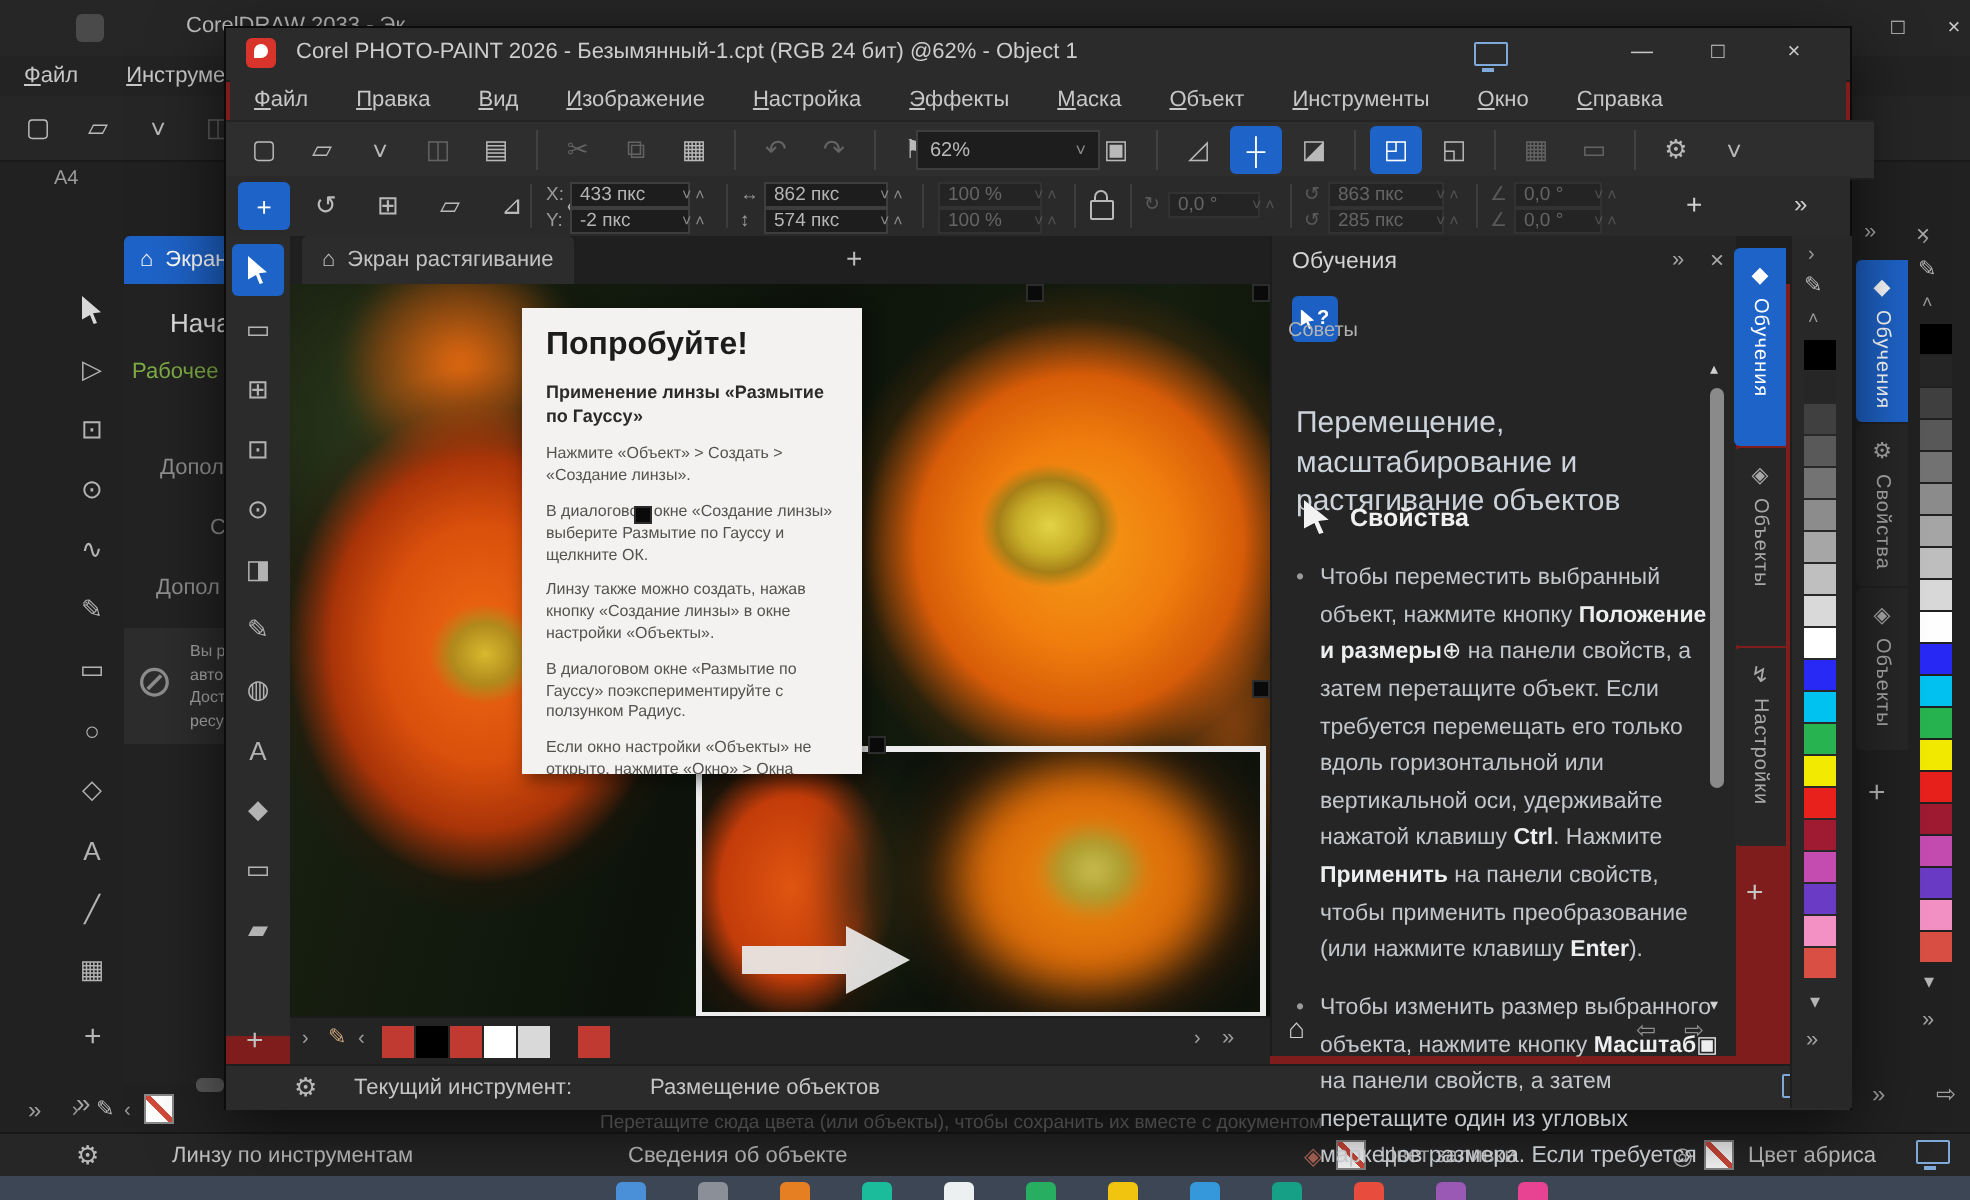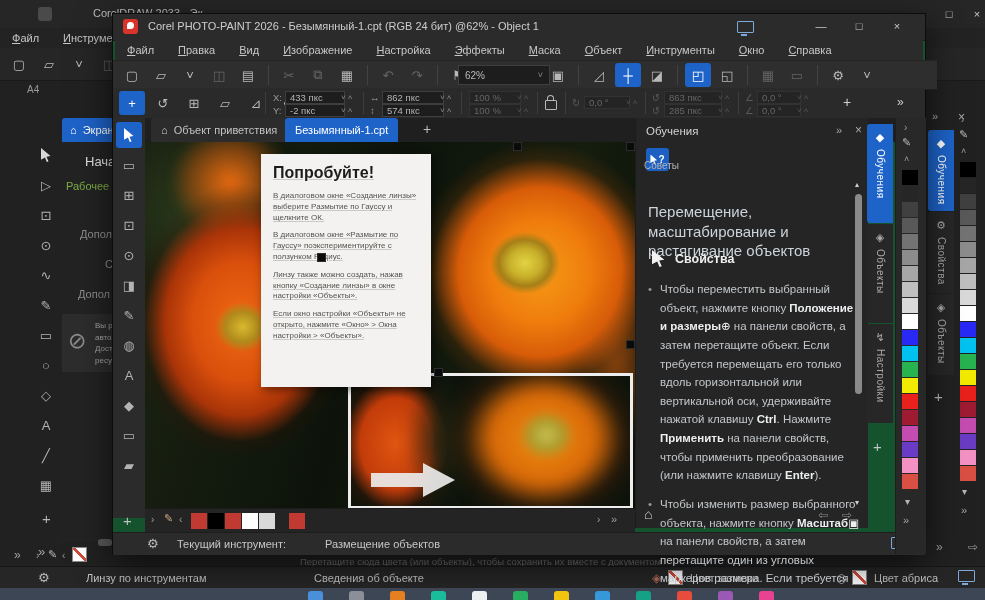--- a/index.html
+++ b/index.html
@@ -185,21 +185,21 @@
           <div class="sw" style="background: rgb(196, 75, 176);"></div>
           <div class="sw" style="background: rgb(106, 59, 196);"></div>
           <div class="sw" style="background: rgb(243, 145, 196);"></div>
           <div class="sw" style="background: rgb(217, 79, 67);"></div>
         </div>
       <div class="txt" style="left:6px;top:374px;font-size:10px;color:#b5b5b5;">▾</div>
       <div class="txt" style="left:5px;top:392px;font-size:11px;color:#a5a5a5;">»</div>
     </div>
   </div>
 
-  <div class="abs" style="left:113px;top:14px;width:812px;height:540px;background:#14532d;box-shadow:0 0 0 1px #0c0c0c,0 10px 34px rgba(0,0,0,.65);">
+  <div class="abs" style="left:113px;top:14px;width:812px;height:540px;background:#7f1d1d;box-shadow:0 0 0 1px #0c0c0c,0 10px 34px rgba(0,0,0,.65);">
 
     <div class="abs" style="left:0;top:0;width:812px;height:26px;background:#2b2b2b;border-bottom:1px solid #1d1d1d;">
       <div class="abs" style="left:10px;top:5px;width:15px;height:15px;background:#d8342c;border-radius:3px;">
         <div class="abs" style="left:4px;top:3px;width:7px;height:7px;background:#fff;border-radius:50% 50% 50% 0;"></div>
       </div>
       <div class="txt" style="left:35px;top:6px;font-size:11px;color:#cdcdcd;">Corel PHOTO-PAINT 2026 - Безымянный-1.cpt (RGB 24 бит) @62% - Object 1</div>
       <div class="monitor" style="left:624px;top:7px;"></div>
       <div class="winbtn" style="left:697px;top:3px;">—</div>
       <div class="winbtn" style="left:735px;top:3px;">□</div>
       <div class="winbtn" style="left:773px;top:3px;">×</div>
@@ -320,24 +320,21 @@
           <span>0,0 °</span>
         </div>
       <div class="spin dim" style="left:684px;top:18px;">˅˄</div>
       <div class="txt" style="left:730px;top:6px;font-size:14px;color:#cfcfcf;">+</div>
       <div class="txt" style="left:784px;top:7px;font-size:12px;color:#cfcfcf;">»</div>
     </div>
 
     <div class="abs" style="left:32px;top:104px;width:780px;height:24px;background:#1f1f1f;">
       <div class="doc-tab" style="left:6px;top:0;">
         <span>⌂</span>
-        <span>Объект приветствия</span>
-      </div>
-      <div class="doc-tab active" style="left:140px;top:0;">
-        <span>Безымянный-1.cpt</span>
+        <span>Экран растягивание</span>
       </div>
       <div class="txt" style="left:278px;top:3px;font-size:14px;color:#bdbdbd;">+</div>
     </div>
 
     <div id="pp-toolbox" class="abs" style="left:0;top:104px;width:32px;height:400px;background:#2b2b2b;border-right:1px solid #1f1f1f;">
         <div class="vtool active">
           <span class="cursor-shape"></span>
         </div>
         <div class="vtool">▭</div>
         <div class="vtool">⊞</div>
@@ -373,26 +370,28 @@
       </div>
 
       <div class="handle" style="left:368px;top:0;"></div>
       <div class="handle" style="left:481px;top:0;"></div>
       <div class="handle" style="left:172px;top:111px;"></div>
       <div class="handle" style="left:481px;top:198px;"></div>
       <div class="handle" style="left:289px;top:226px;"></div>
     </div>
 
     <div id="try-panel">
-      <div style="padding:10px 10px 0 12px;text-decoration:underline;">
+      <div style="padding:10px 10px 0 12px;">
         <div style="font-size:16px;font-weight:bold;color:#1c1c1c;margin-bottom:9px;">Попробуйте!</div>
+        <div style="font-size:9px;font-weight:bold;color:#2a2a2a;margin-bottom:8px;line-height:1.3;">Применение линзы «Размытие по Гауссу»</div>
         <div id="try-paras">
+            <div class="para">Нажмите «Объект» &gt; Создать &gt; «Создание линзы».</div>
             <div class="para">В диалоговом окне «Создание линзы» выберите Размытие по Гауссу и щелкните ОК.</div>
+            <div class="para">Линзу также можно создать, нажав кнопку «Создание линзы» в окне настройки «Объекты».</div>
             <div class="para">В диалоговом окне «Размытие по Гауссу» поэкспериментируйте с ползунком Радиус.</div>
-            <div class="para">Линзу также можно создать, нажав кнопку «Создание линзы» в окне настройки «Объекты».</div>
             <div class="para">Если окно настройки «Объекты» не открыто, нажмите «Окно» &gt; Окна настройки &gt; «Объекты».</div>
           </div>
       </div>
     </div>
 
     <div class="abs" style="left:32px;top:494px;width:490px;height:24px;background:#242424;border-top:1px solid #1b1b1b;">
       <div class="txt" style="left:6px;top:5px;font-size:10px;color:#9f9f9f;">›</div>
       <div class="txt" style="left:19px;top:3px;font-size:11px;color:#c9a27a;">✎</div>
       <div class="txt" style="left:34px;top:5px;font-size:10px;color:#9f9f9f;">‹</div>
       <div id="pp-image-swatches" style="position:absolute;left:46px;top:4px;display:flex;gap:1px;">

